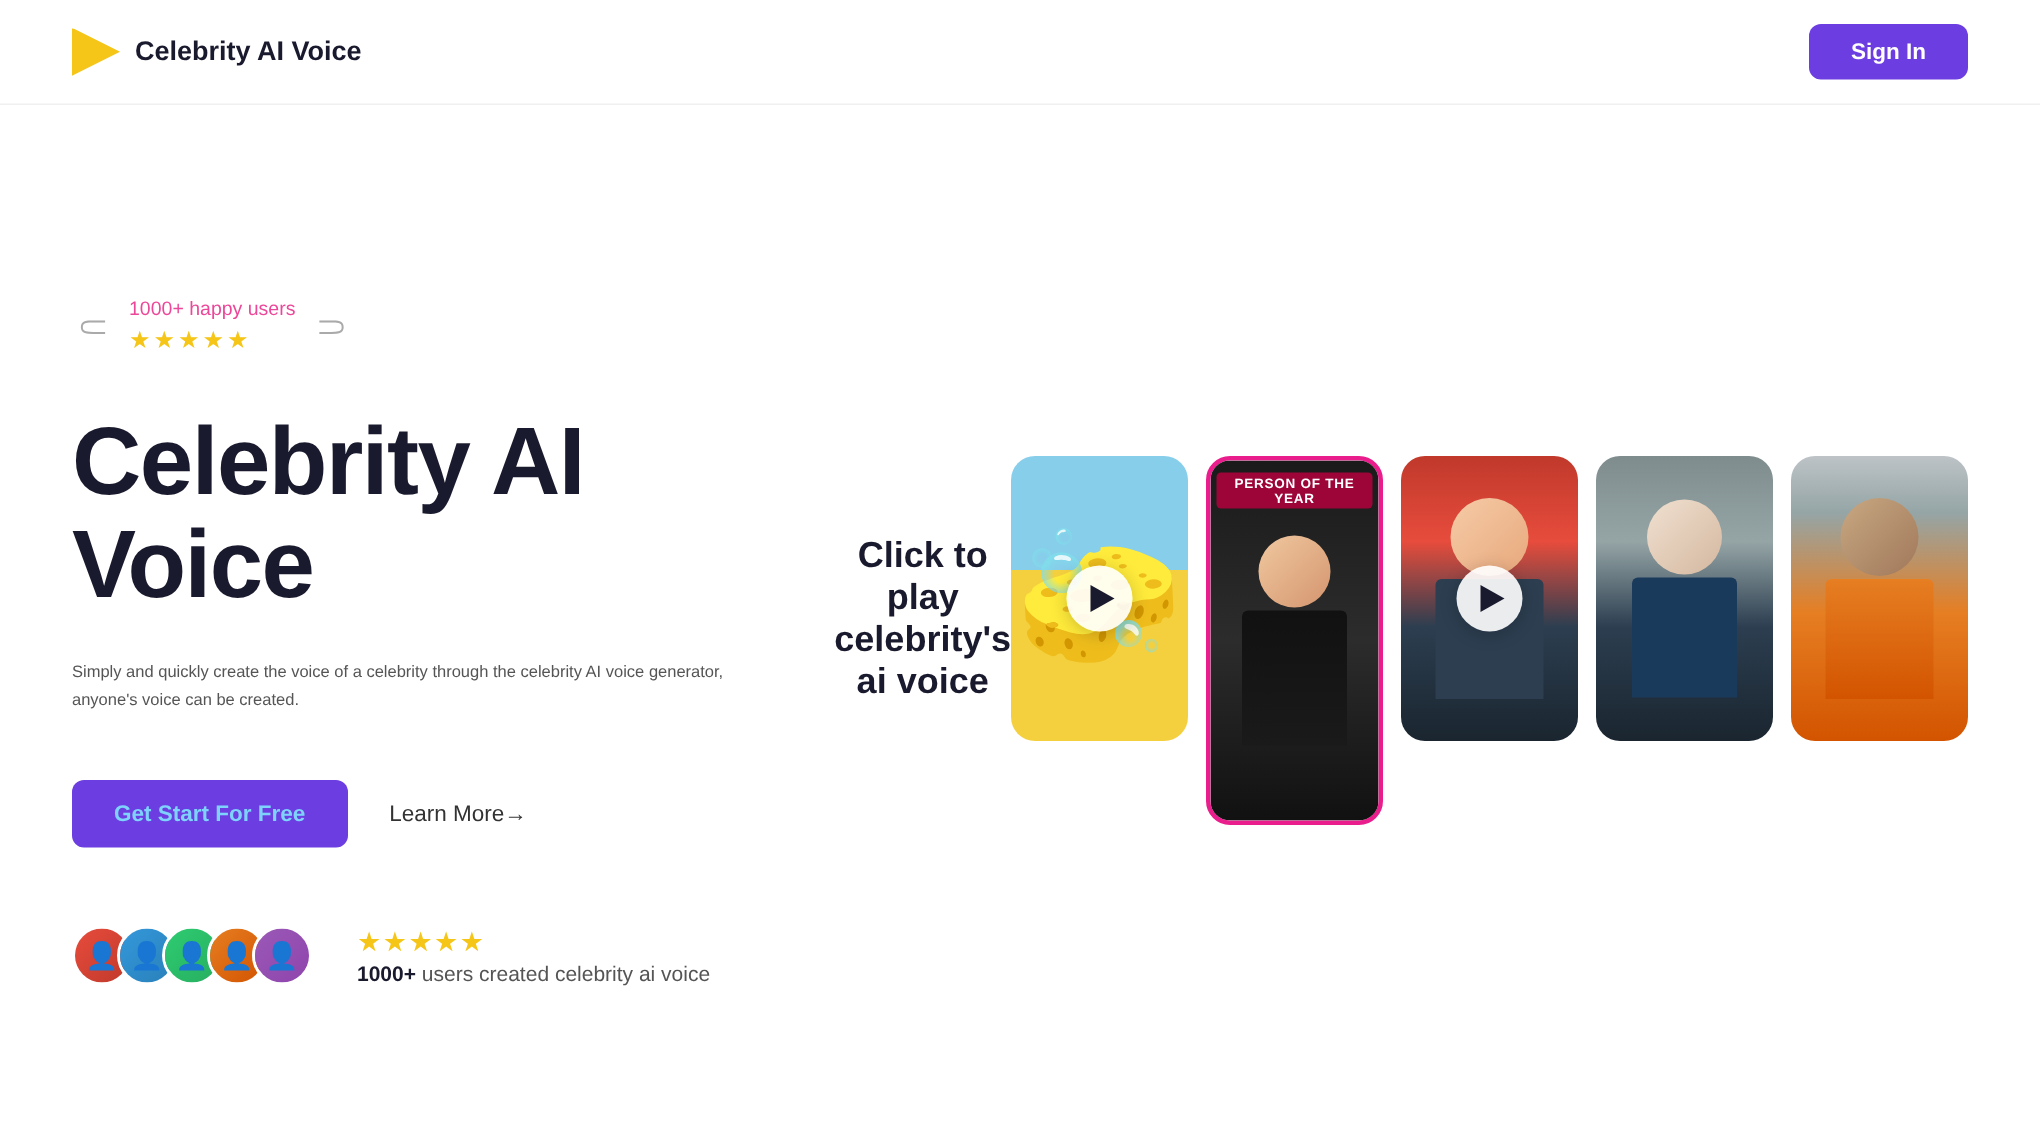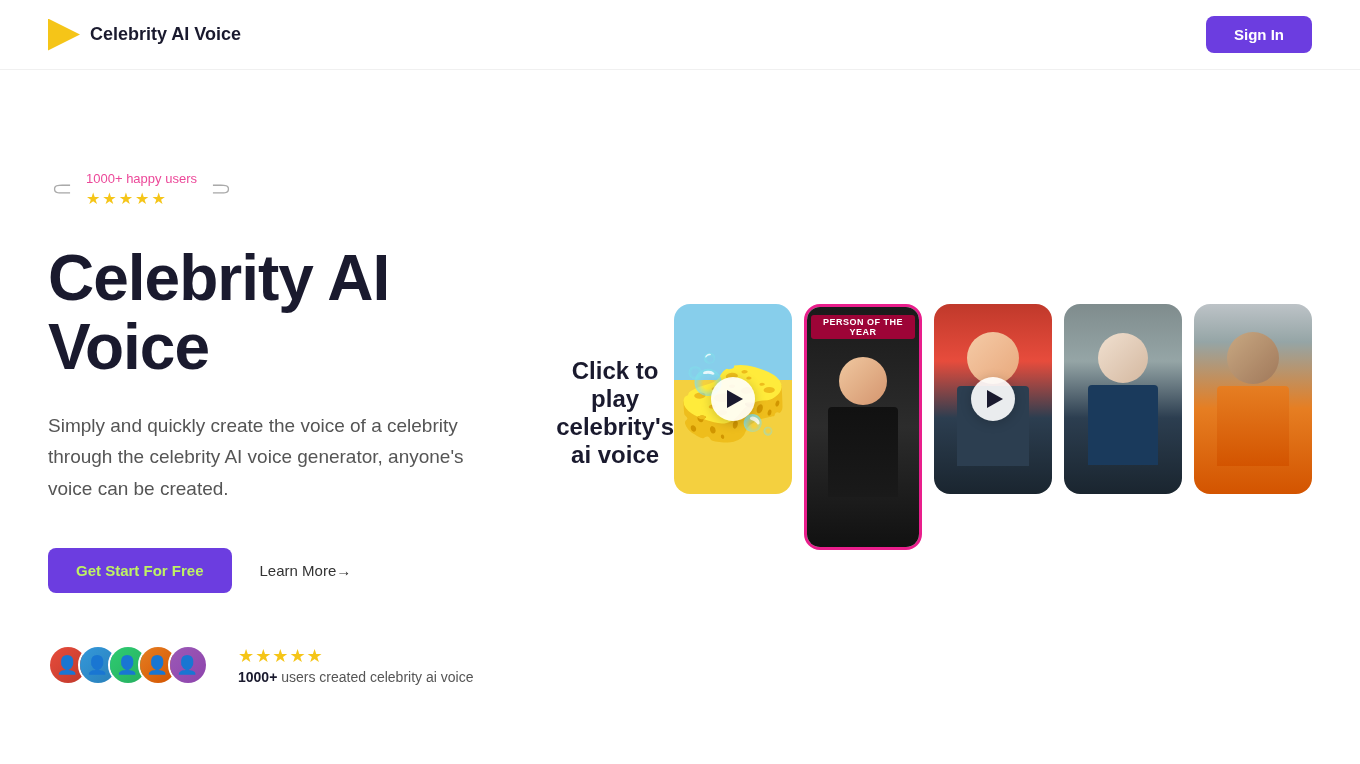--- a/index.html
+++ b/index.html
@@ -41,26 +41,26 @@
     }
     .laurel { font-size: 28px; color: #aaa; }
     .badge-text { font-size: 13px; color: #ec4899; font-weight: 500; }
     .stars { color: #f5c518; font-size: 16px; letter-spacing: 2px; display: block; margin-top: 2px; }
 
     
     .headline {
       font-size: 64px; font-weight: 900; line-height: 1.08;
       color: #1a1a2e; margin-bottom: 28px; letter-spacing: -1px;
     }
-    .subtext { font-size: 19px; color: #555; line-height: 1.65; max-width: 480px; margin-bottom: 44px; }
+    .subtext { font-size: 11px; color: #555; line-height: 1.65; max-width: 480px; margin-bottom: 44px; }
 
     
     .cta-row { display: flex; align-items: center; gap: 28px; margin-bottom: 52px; }
     .btn-primary {
-      background: #6c3de0; color: #bef264; border: none; border-radius: 8px;
+      background: #6c3de0; color: #7dd3fc; border: none; border-radius: 8px;
       padding: 14px 28px; font-size: 15px; font-weight: 700; cursor: pointer;
       font-family: inherit;
     }
     .btn-learn {
       font-size: 15px; color: #333; font-weight: 500; background: none;
       border: none; cursor: pointer; font-family: inherit;
     }
 
     
     .social-proof { display: flex; align-items: center; gap: 16px; }

